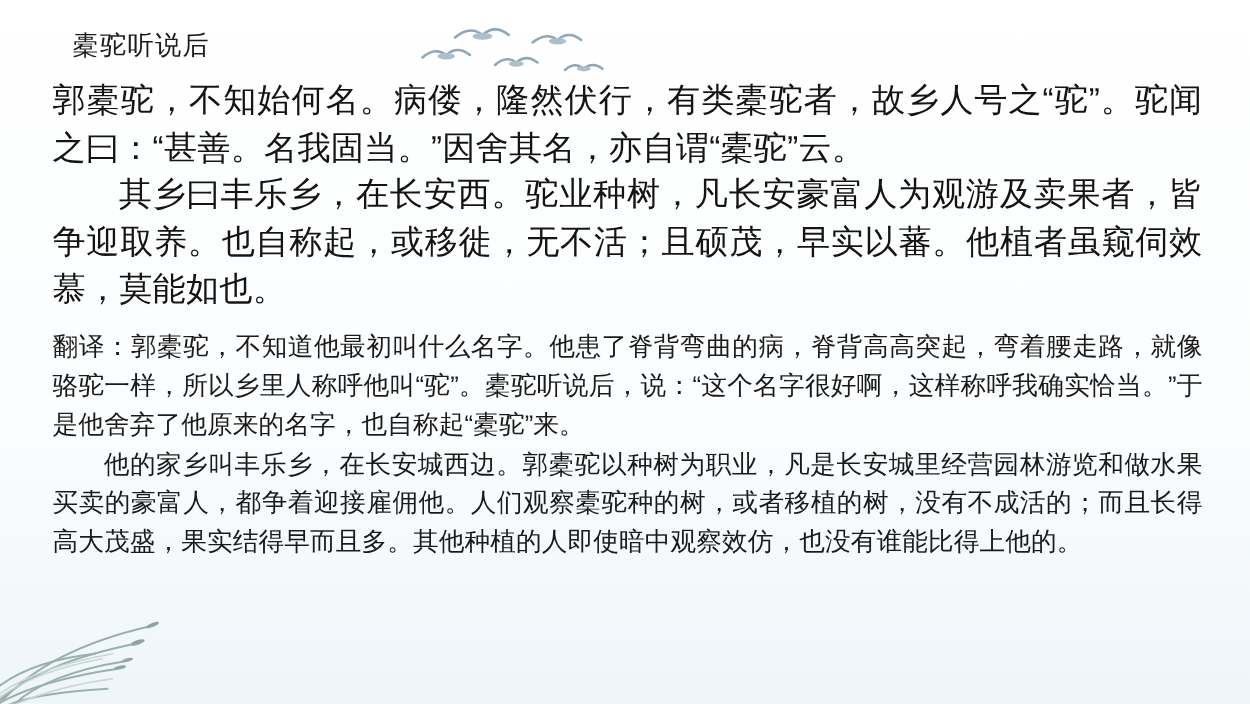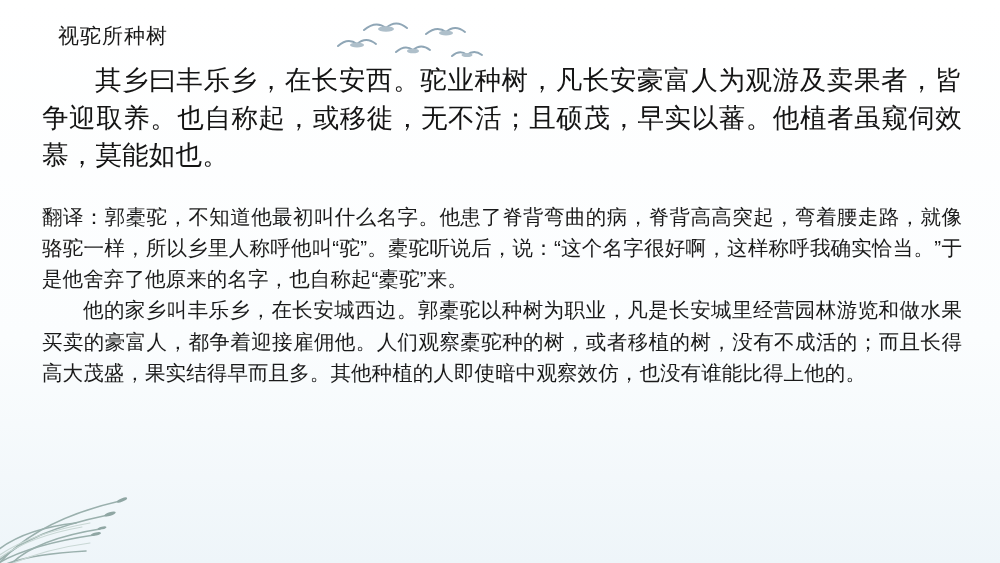--- a/index.html
+++ b/index.html
@@ -67,21 +67,21 @@
     font-family: "Liberation Sans", sans-serif;
   }
   .classical p {
     margin: 0;
   }
   .indent2 {
     text-indent: 2em;
   }
 
   .translation {
-    margin-top: 26px;
+    margin-top: 12px;
     font-size: 20.5px;
     line-height: 1.52;
     color: #1a1a1a;
     letter-spacing: 0.1px;
     text-align: justify;
   }
   .translation p {
     margin: 0;
   }
 </style>
@@ -122,24 +122,25 @@
       <path d="M14 128 C 40 116, 70 108, 100 104"></path>
     </g>
     <g fill="#8fa6a3">
       <ellipse cx="120" cy="75" rx="6" ry="1.8" transform="rotate(-18 120 75)"></ellipse>
       <ellipse cx="132" cy="61" rx="5.5" ry="1.6" transform="rotate(-22 132 61)"></ellipse>
       <ellipse cx="106" cy="95" rx="5" ry="1.5" transform="rotate(-12 106 95)"></ellipse>
       <ellipse cx="112" cy="89" rx="4.5" ry="1.4" transform="rotate(-14 112 89)"></ellipse>
     </g>
   </svg>
 
-  <div class="slide-title">视驼所种树</div>
+  <div class="slide-title">橐驼听说后</div>
 
   <div class="content">
     <div class="classical">
+      <p>郭橐驼，不知始何名。病偻，隆然伏行，有类橐驼者，故乡人号之“驼”。驼闻之曰：“甚善。名我固当。”因舍其名，亦自谓“橐驼”云。</p>
       <p class="indent2">其乡曰丰乐乡，在长安西。驼业种树，凡长安豪富人为观游及卖果者，皆争迎取养。也自称起，或移徙，无不活；且硕茂，早实以蕃。他植者虽窥伺效慕，莫能如也。</p>
     </div>
 
     <div class="translation">
       <p>翻译：郭橐驼，不知道他最初叫什么名字。他患了脊背弯曲的病，脊背高高突起，弯着腰走路，就像骆驼一样，所以乡里人称呼他叫“驼”。橐驼听说后，说：“这个名字很好啊，这样称呼我确实恰当。”于是他舍弃了他原来的名字，也自称起“橐驼”来。</p>
       <p class="indent2">他的家乡叫丰乐乡，在长安城西边。郭橐驼以种树为职业，凡是长安城里经营园林游览和做水果买卖的豪富人，都争着迎接雇佣他。人们观察橐驼种的树，或者移植的树，没有不成活的；而且长得高大茂盛，果实结得早而且多。其他种植的人即使暗中观察效仿，也没有谁能比得上他的。</p>
     </div>
   </div>
 
 </div>

